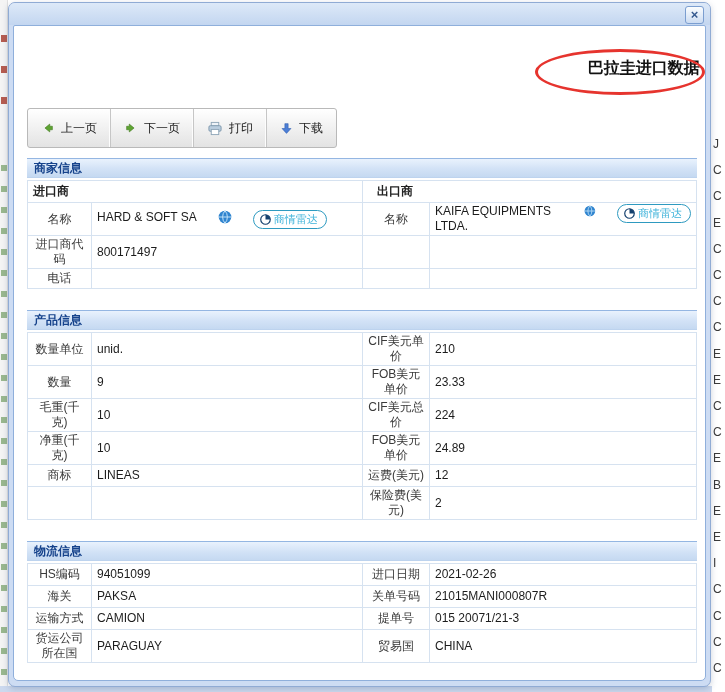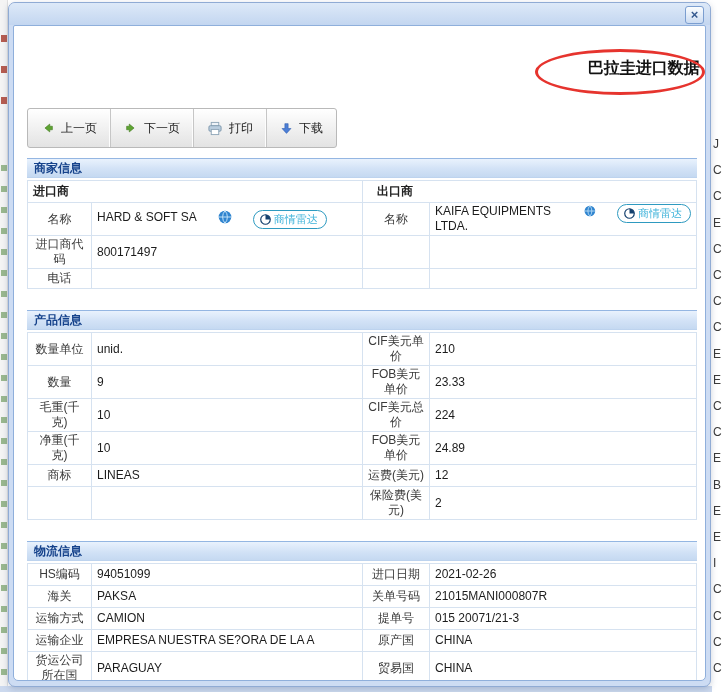--- a/index.html
+++ b/index.html
@@ -275,26 +275,20 @@
           <td class="val">PAKSA</td>
           <td class="lbl">关单号码</td>
           <td class="val">21015MANI000807R</td>
         </tr>
         <tr class="h22">
           <td class="lbl">运输方式</td>
           <td class="val">CAMION</td>
           <td class="lbl">提单号</td>
           <td class="val">015 20071/21-3</td>
         </tr>
-        <tr class="h22">
-          <td class="lbl">运输企业</td>
-          <td class="val">EMPRESA NUESTRA SE?ORA DE LA A</td>
-          <td class="lbl">原产国</td>
-          <td class="val">CHINA</td>
-        </tr>
         <tr class="h28">
           <td class="lbl">货运公司所在国</td>
           <td class="val">PARAGUAY</td>
           <td class="lbl">贸易国</td>
           <td class="val">CHINA</td>
         </tr>
       </tbody>
         </table>
 
       <div class="sec-header">描述</div>

